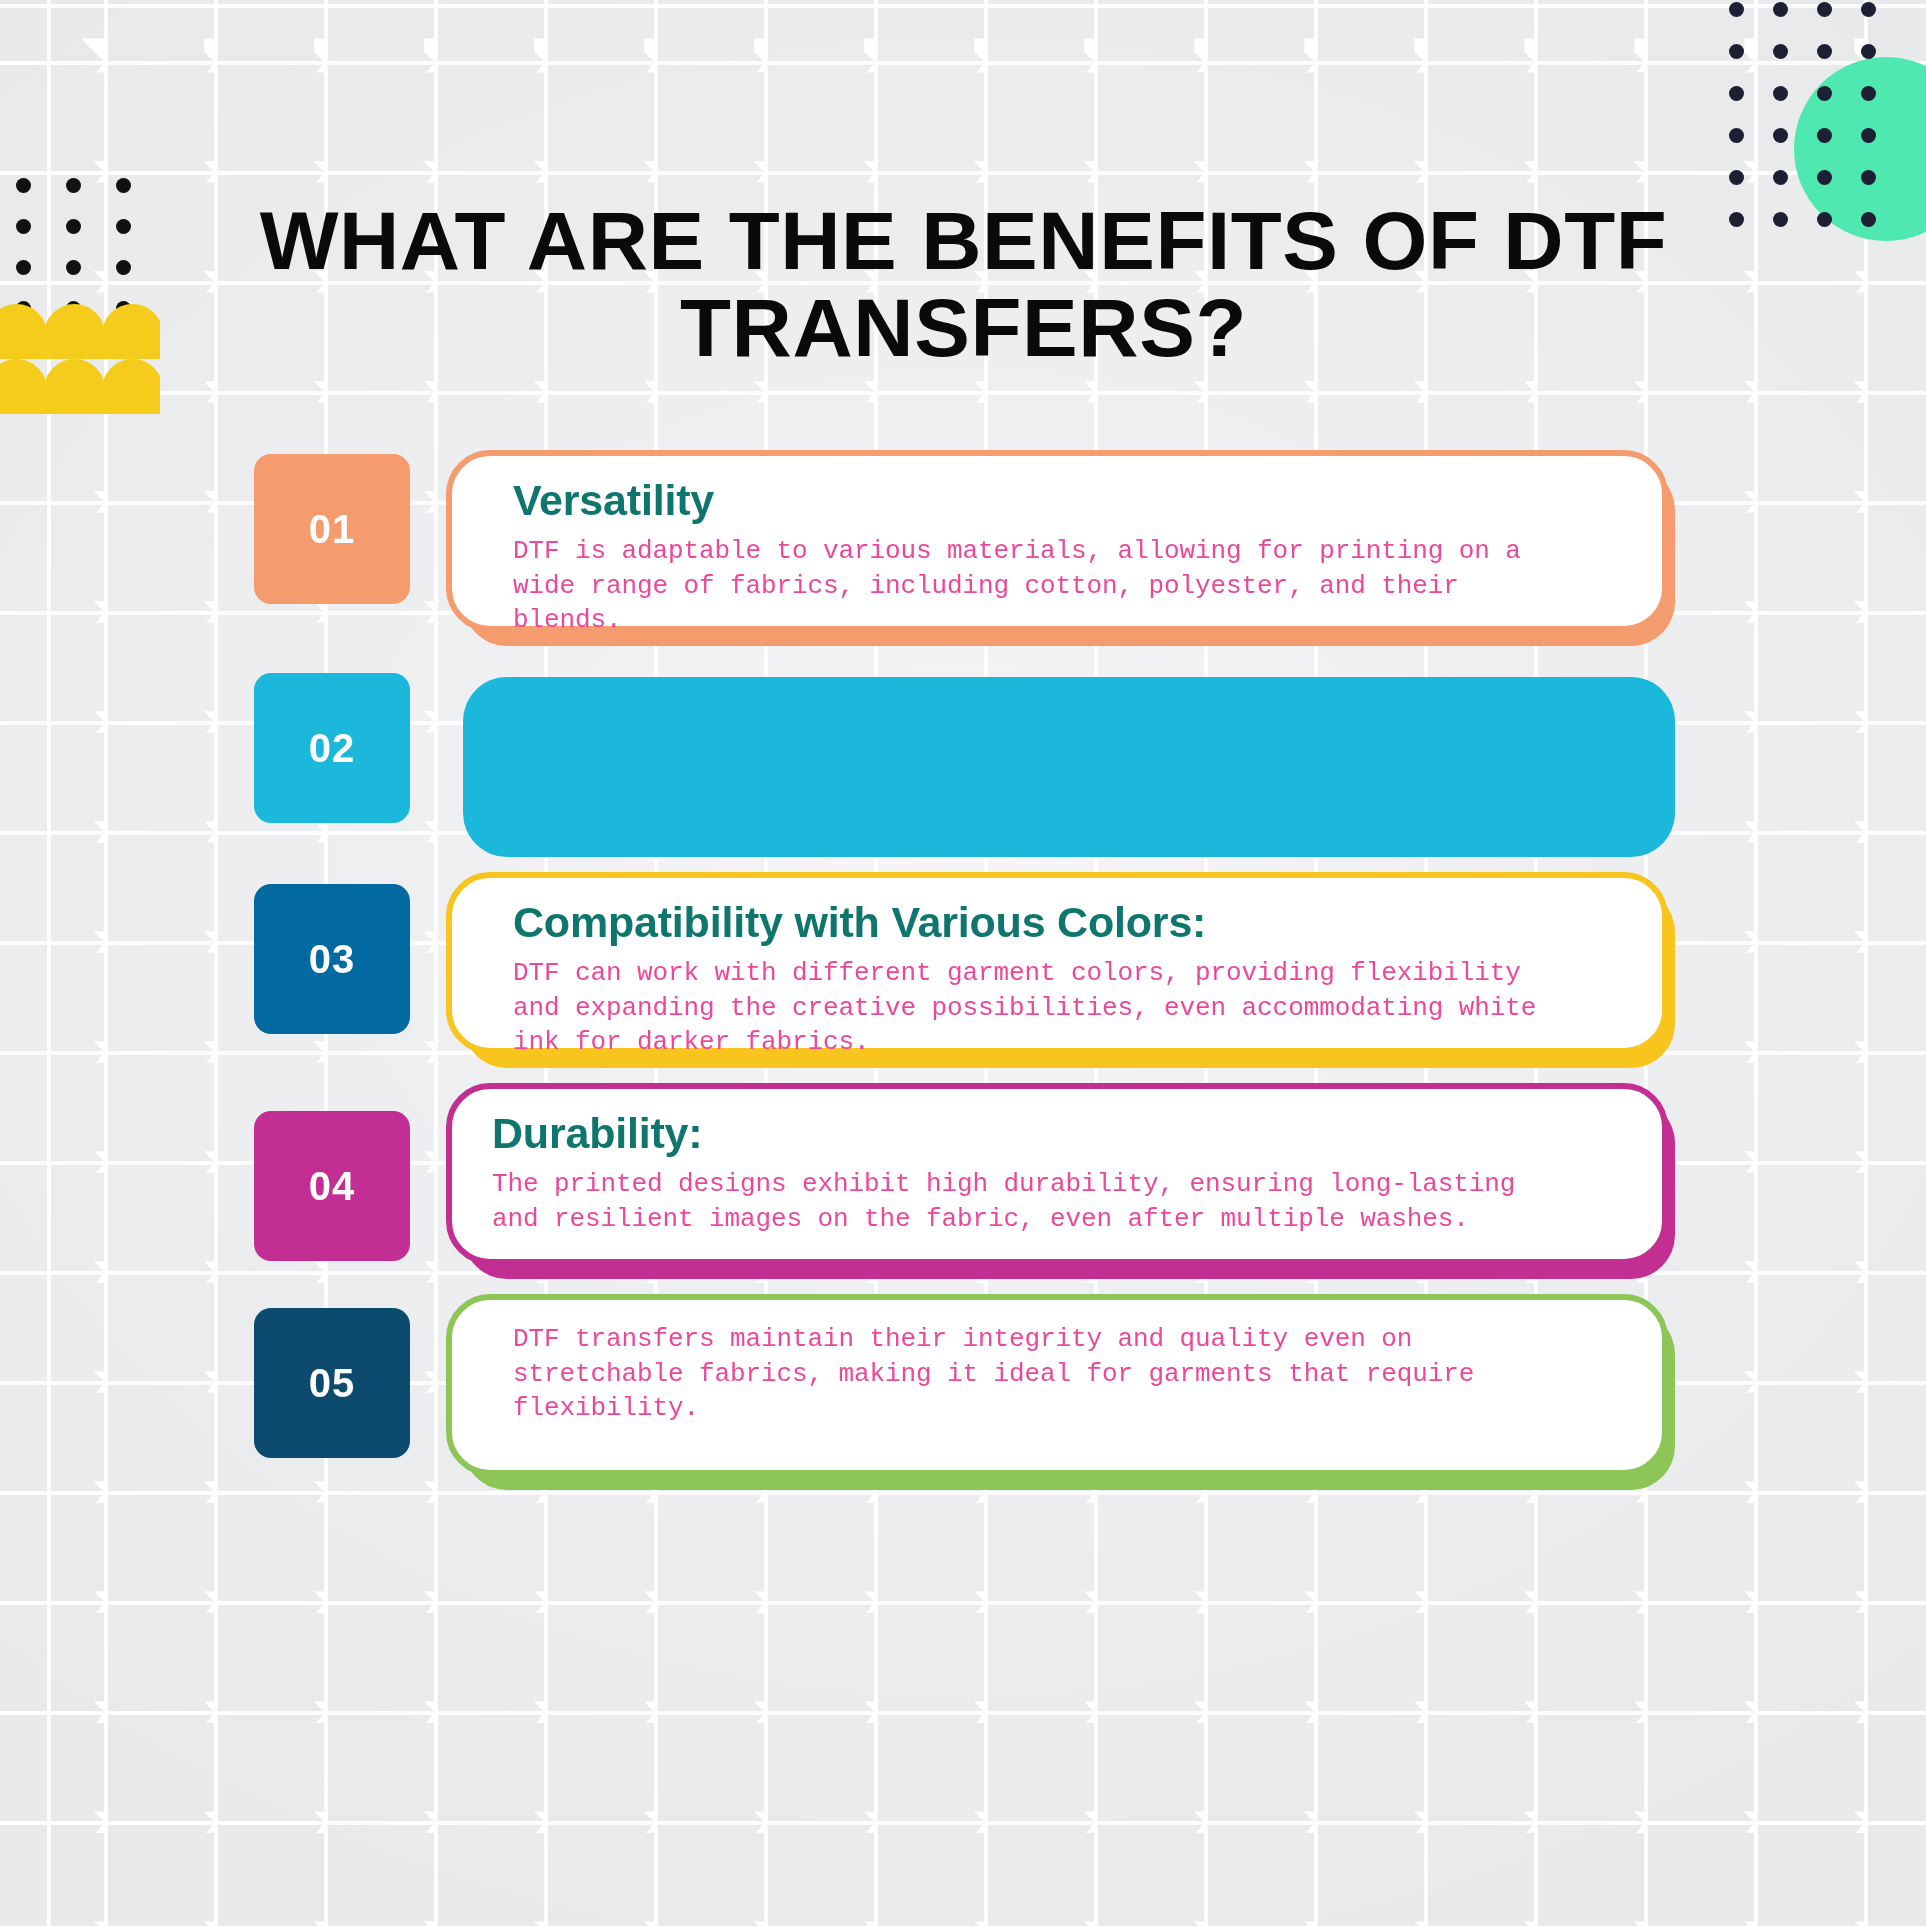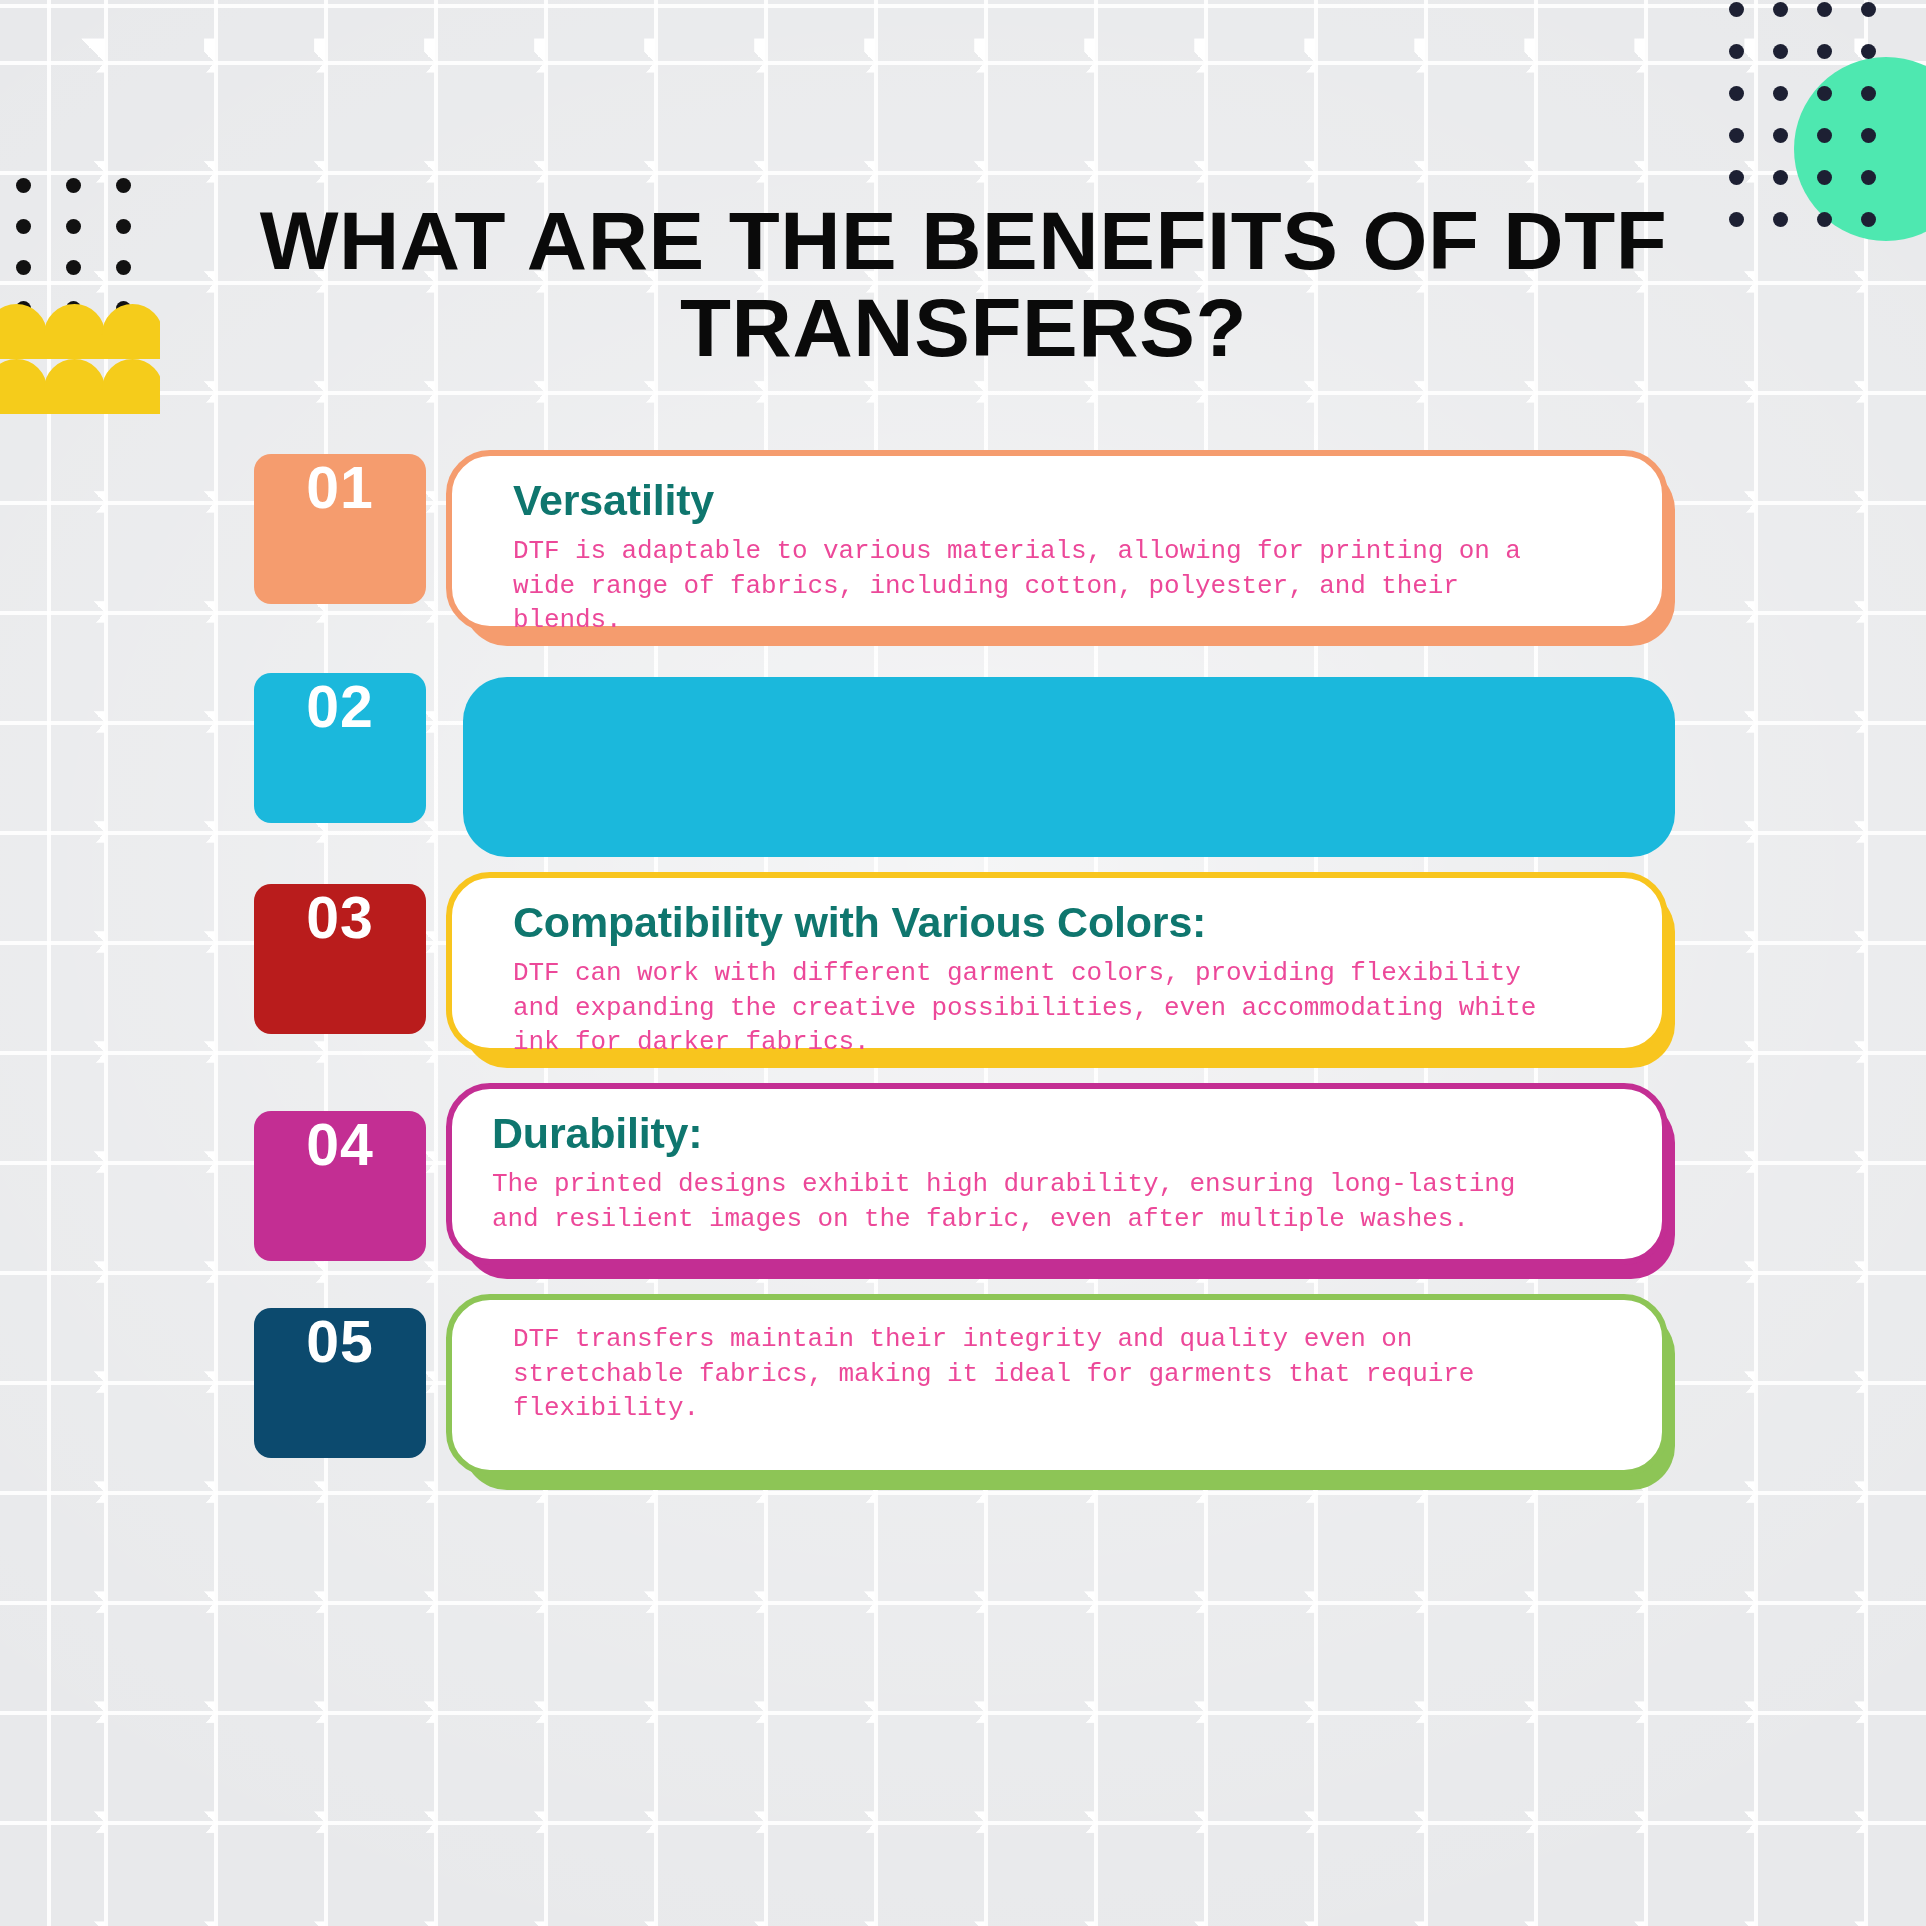--- a/index.html
+++ b/index.html
@@ -165,29 +165,30 @@
 
   .row {
     position: relative;
     height: 211px;          
   }
 
   
   .badge {
     position: absolute;
     left: 254px;
-    width: 172px;
+    width: 156px;
     height: 150px;
     border-radius: 17px;
     display: flex;
+    align-items: center;
     justify-content: center;
     color: #ffffff;
     font-family: "Liberation Sans", sans-serif;
     font-weight: 700;
-    font-size: 59px;
+    font-size: 40px;
     letter-spacing: 1px;
     z-index: 1;
   }
 
   
   .plate {
     position: absolute;
     left: 463px;
     top: 16px;
     width: 1212px;
@@ -324,21 +325,21 @@
         </div>
       </div>
       <div class="row r2">
         <div class="plate" style="background: rgb(27, 184, 220);"></div>
         <div class="badge" style="background: rgb(27, 184, 220);">
           <span>02</span>
         </div>
       </div>
       <div class="row r3">
         <div class="plate" style="background: rgb(248, 197, 30);"></div>
-        <div class="badge" style="background: #b91c1c;">
+        <div class="badge" style="background: #0369a1;">
           <span>03</span>
         </div>
         <div class="card" style="border-color: rgb(248, 197, 30);">
           <h3>Compatibility with Various Colors:</h3>
           <p>DTF can work with different garment colors, providing flexibility and expanding the creative possibilities, even accommodating white ink for darker fabrics.</p>
         </div>
       </div>
       <div class="row r4">
         <div class="plate" style="background: rgb(195, 46, 147);"></div>
         <div class="badge" style="background: rgb(195, 46, 147);">

